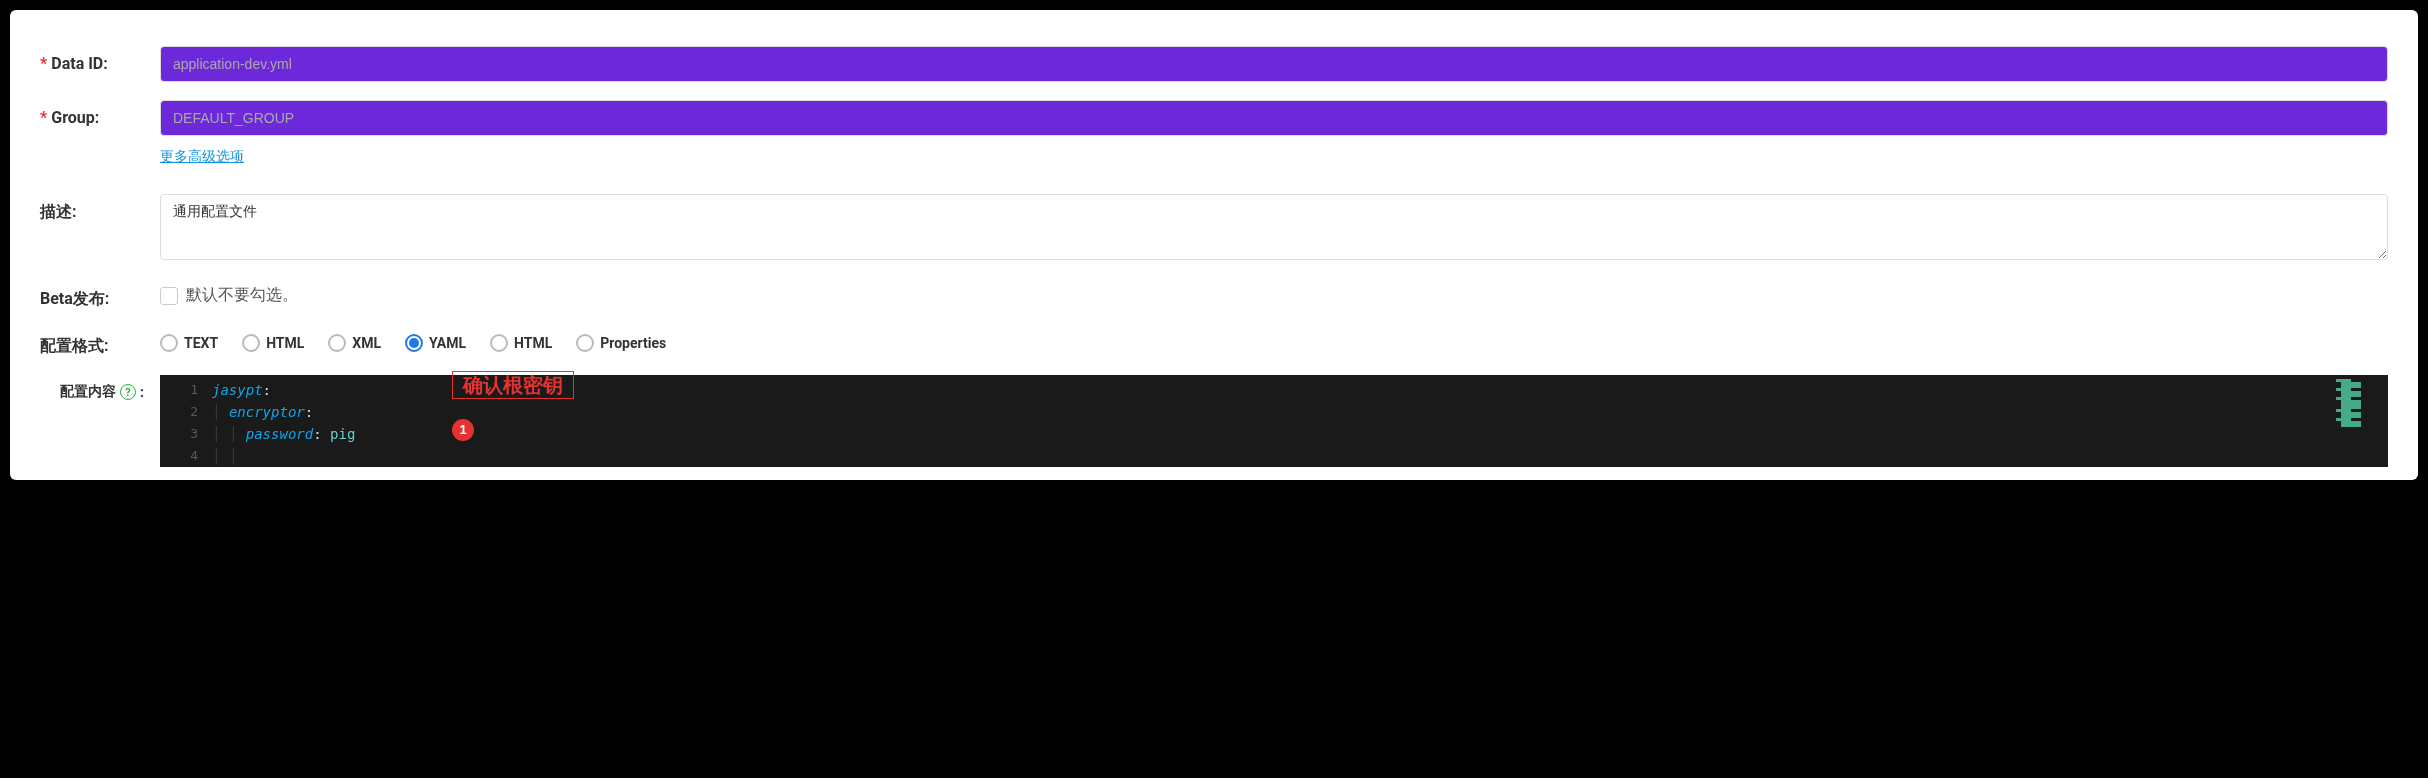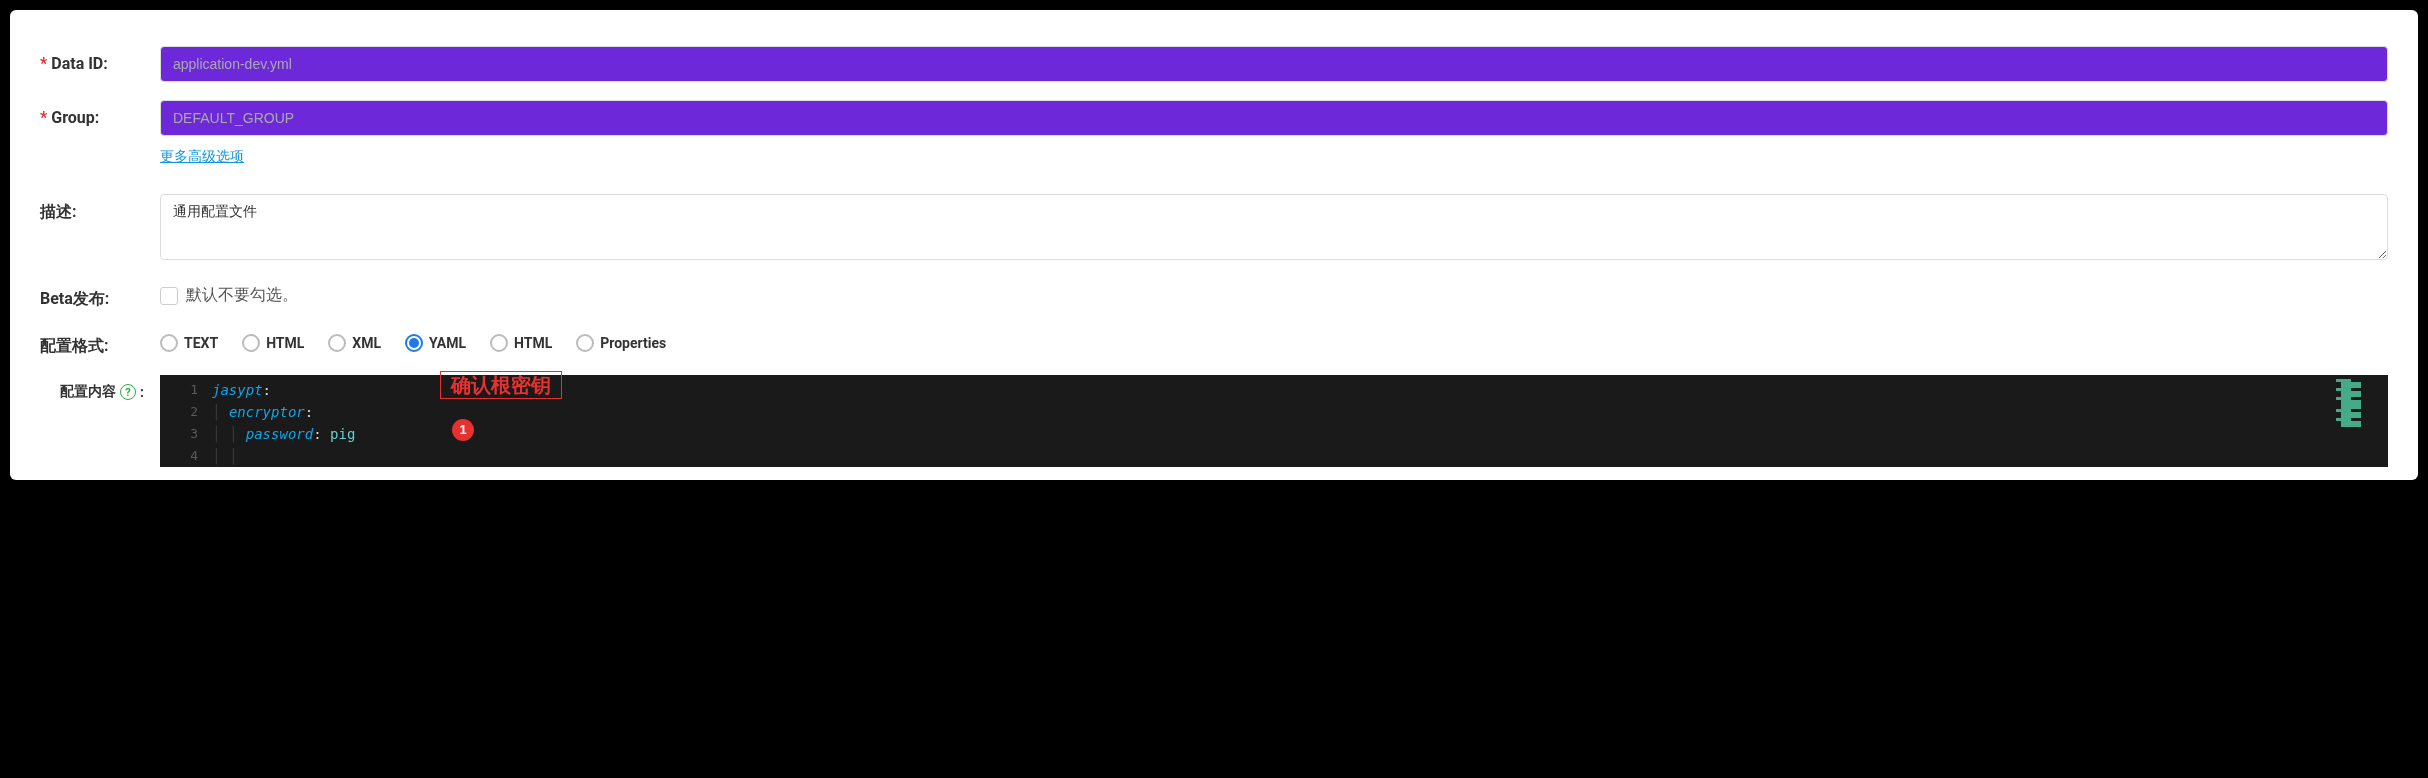--- a/index.html
+++ b/index.html
@@ -180,21 +180,21 @@
     .tk-val { color: #66cccc; }
     .guide { color: #3a3a3a; }
     .annotation-box {
       position: absolute;
       border: 1px solid #e63131;
       color: #e63131;
       font-size: 20px;
       font-weight: bold;
       padding: 2px 10px;
       font-family: -apple-system, sans-serif;
-      left: 232px;
+      left: 244px;
       top: -4px;
     }
     .annotation-badge {
       position: absolute;
       width: 22px;
       height: 22px;
       background: #e63131;
       color: #fff;
       border-radius: 50%;
       display: flex;

